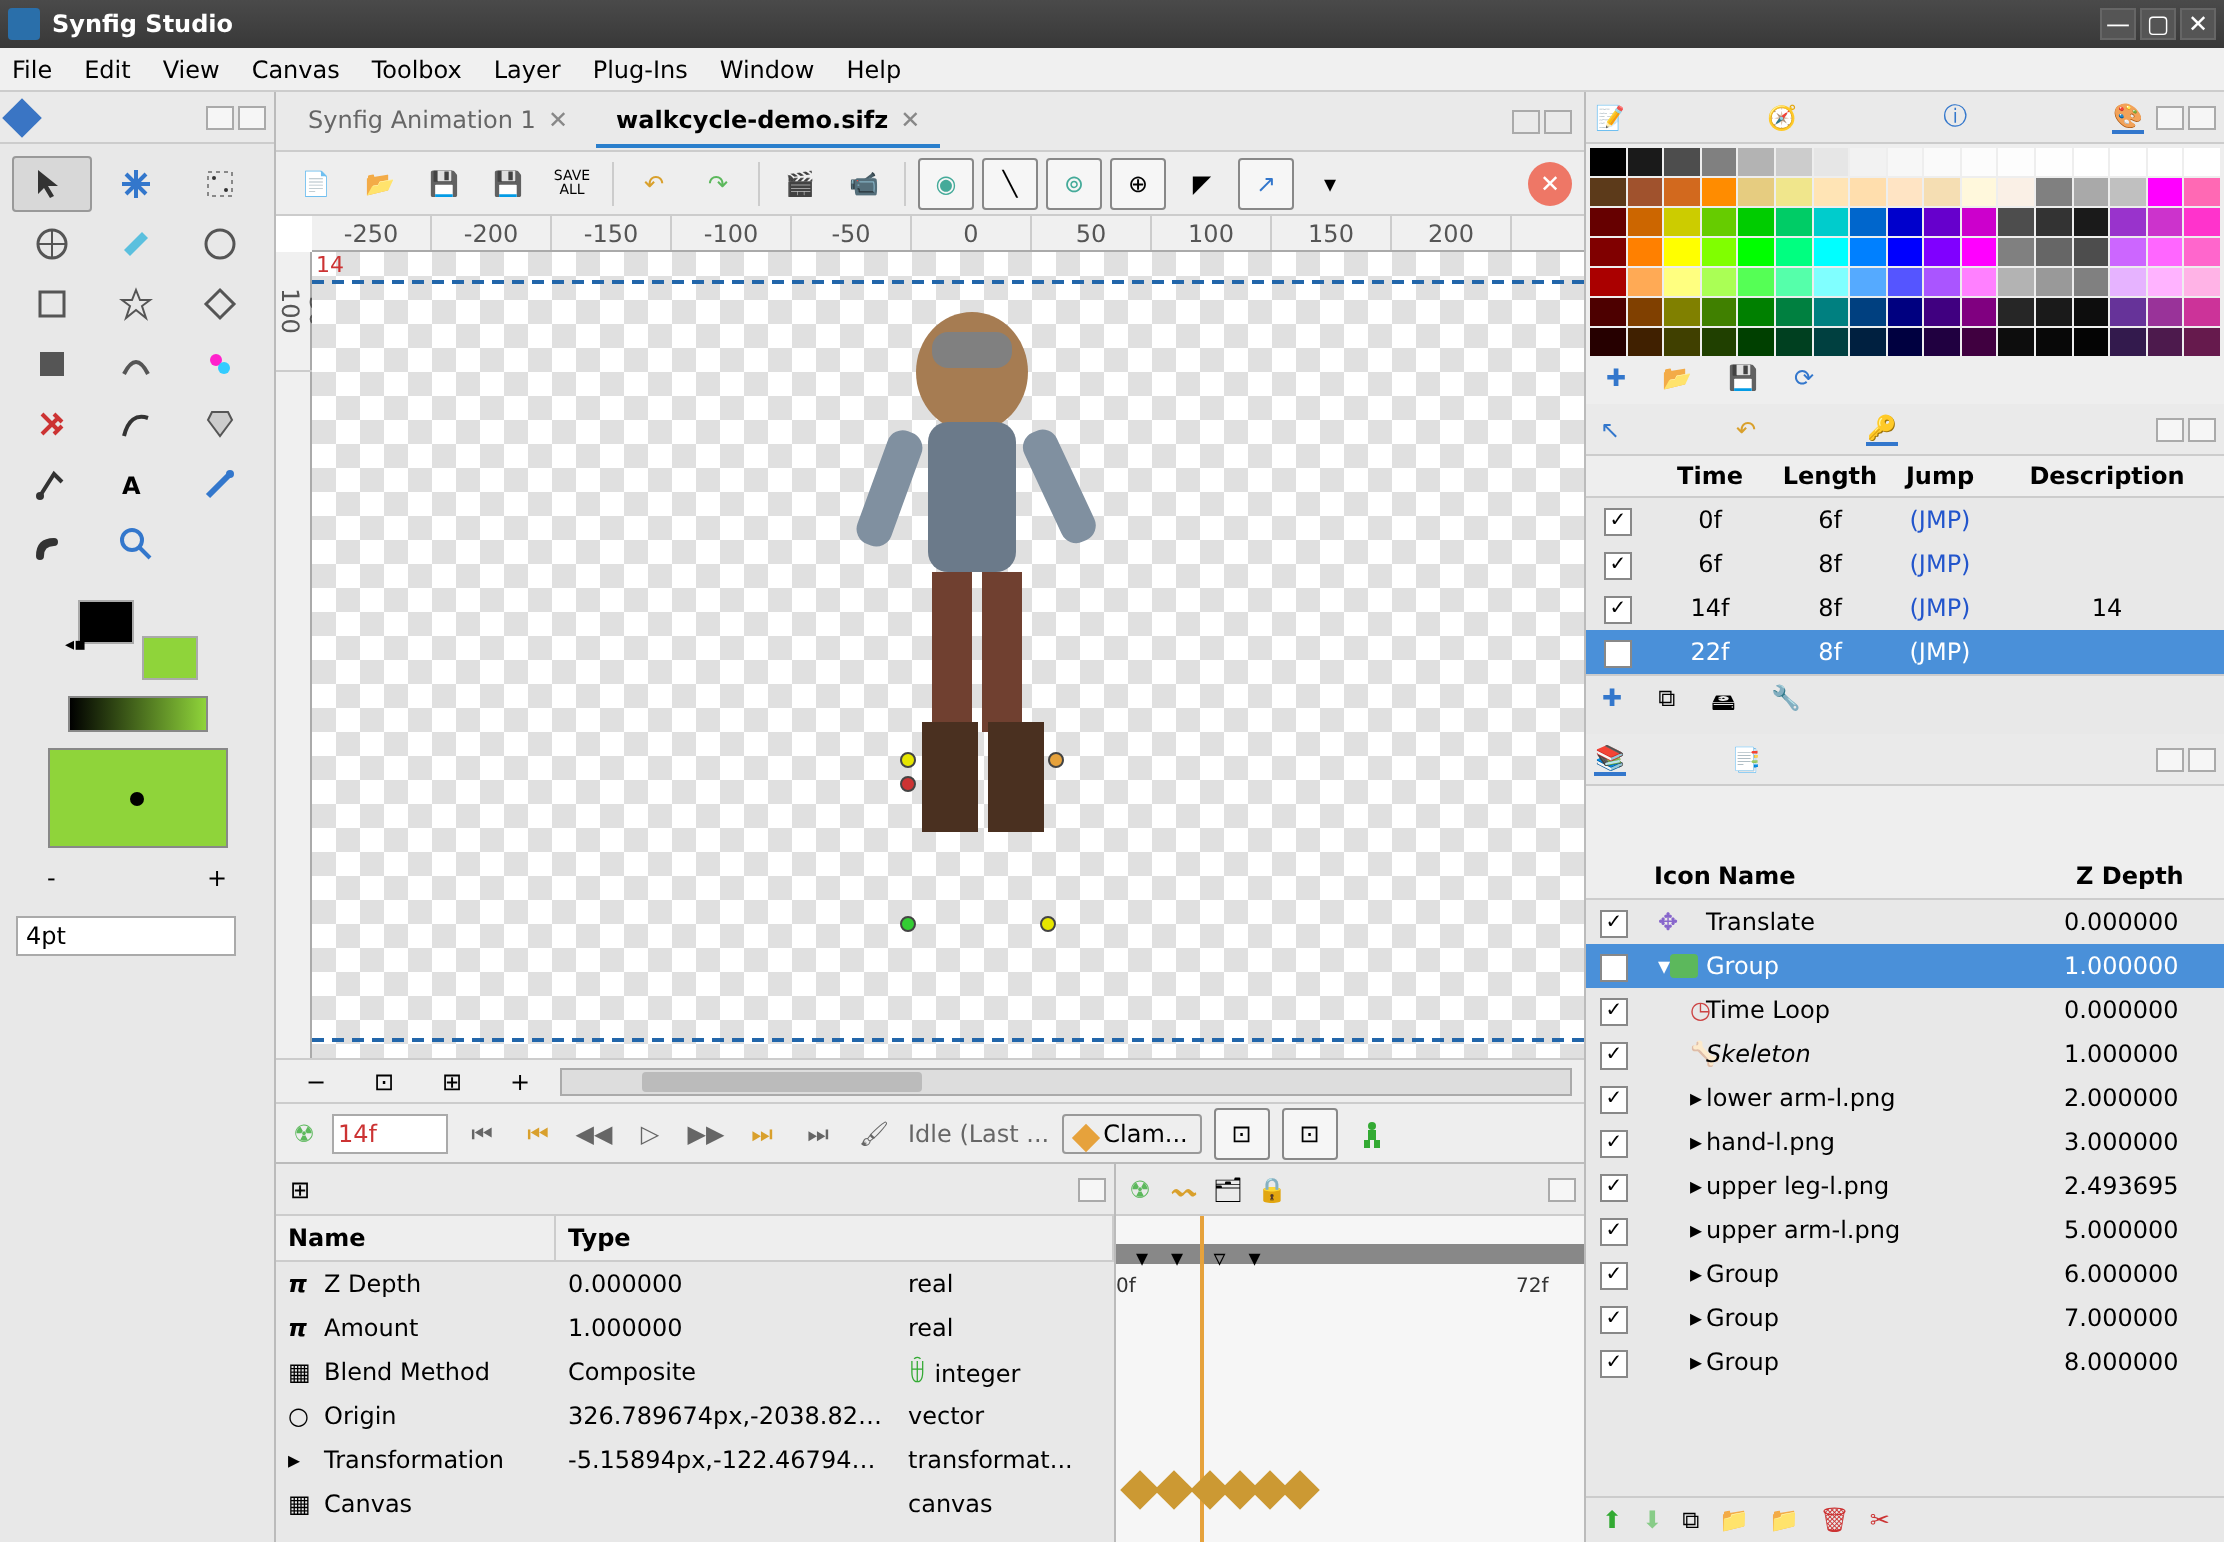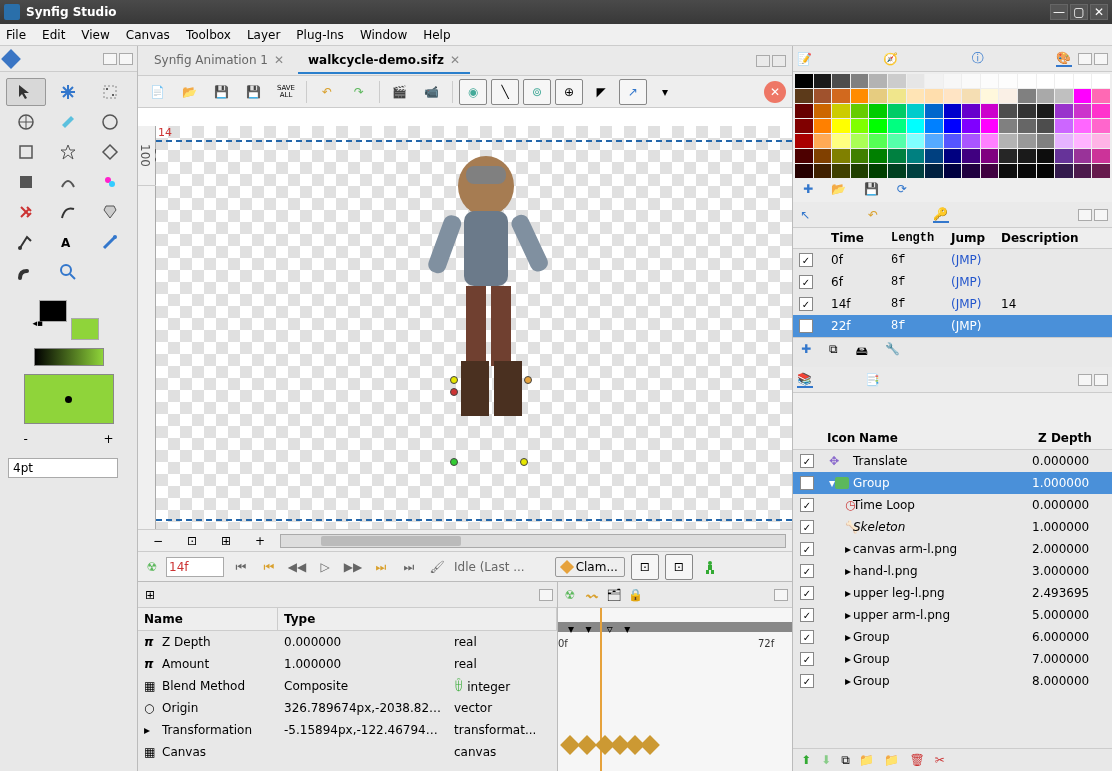--- a/index.html
+++ b/index.html
@@ -57,21 +57,21 @@
 .viewport { position: absolute; top: 18px; left: 18px; right: 0; bottom: 0; background-image: repeating-conic-gradient(#e0e0e0 0% 25%, #fff 0% 50%); background-size: 24px 24px; }
 .viewport .char-body { position:absolute; left:260px; top:20px; width:150px; height:320px; }
 .viewport .dashed { position:absolute; left:0; right:0; top:14px; border-top:2px dashed #2266aa; }
 .viewport .dashed2 { position:absolute; left:0; right:0; bottom:8px; border-top:2px dashed #2266aa; }
 .handle { width:8px; height:8px; border-radius:50%; position:absolute; border:1px solid #444; }
 
 .status-row { display: flex; align-items: center; height: 30px; padding: 2px 6px; gap: 6px; border-top: 1px solid #ccc; background: #eee; }
 .time-input { width: 58px; height: 20px; border: 1px solid #aaa; background: #fff; padding: 2px; color: #c33; }
 .playbtn { width: 22px; height: 22px; display: inline-flex; align-items: center; justify-content: center; cursor: pointer; color: #666; }
 .status-text { color: #666; }
-.toggle-pill { border:1px solid #999; padding:2px 6px; border-radius:2px; display:inline-flex; align-items:center; gap:4px;margin-left:24px; }
+.toggle-pill { border:1px solid #999; padding:2px 6px; border-radius:2px; display:inline-flex; align-items:flex-end; gap:4px; }
 .orange-diamond { width:10px; height:10px; background:#e6a23c; transform:rotate(45deg); }
 
 .lower-split { display:flex; height:190px; border-top:1px solid #bbb; }
 .lower-left { width: 420px; display:flex; flex-direction:column; border-right:1px solid #bbb; }
 .lower-right { flex:1; display:flex; flex-direction:column; }
 
 .params-header { display:flex; background:#eee; border-bottom:1px solid #ccc; font-weight:bold; }
 .params-header div { padding:4px 6px; border-right:1px solid #ccc; }
 .params-body { overflow-y:auto; flex:1; }
 .param-row { display:flex; align-items:center; height:22px; }
@@ -82,26 +82,26 @@
 .pi { width:14px; font-style:italic; font-weight:bold; }
 
 .timeline-lane { flex:1; background:linear-gradient(#888,#888) 0 14px/100% 10px no-repeat, #f6f6f6; position:relative; }
 .kf { position:absolute; top:130px; width:14px; height:14px; background:#cc9933; transform:rotate(45deg); }
 
 .palette { padding:2px; background:#eee; }
 .palette-grid { display:grid; grid-template-columns: repeat(17, 1fr); gap:1px; }
 .palette-grid div { height:14px; cursor:pointer; }
 .pal-row { display:flex; gap:18px; padding:4px 8px; }
 
-.keyframe-table { flex:0 0 auto; }
+.keyframe-table { flex:0 0 auto;text-align:center; }
 .kt-header { display:flex; background:#eee; border-bottom:1px solid #ccc; font-weight:bold; }
 .kt-header div, .kt-row div { padding:3px 6px; }
 .kt-row { display:flex; align-items:center; height:22px; }
 .kt-row.sel { background:#4a90d9; color:#fff; }
-.kt-c1 { width:32px; } .kt-c2 { width:60px; } .kt-c3 { width:60px;font-family:Liberation Mono, monospace; } .kt-c4 { width:50px; color:#2255cc; } .kt-c5 { flex:1; }
+.kt-c1 { width:32px; } .kt-c2 { width:60px; } .kt-c3 { width:60px; } .kt-c4 { width:50px; color:#2255cc; } .kt-c5 { flex:1; }
 .kt-row.sel .kt-c4 { color:#fff; }
 .chk { width:14px; height:14px; border:1px solid #888; background:#fff; display:inline-flex; align-items:center; justify-content:center; font-size:10px; }
 
 .layer-table { flex:1; overflow-y:auto; }
 .layer-header { display:flex; background:#eee; border-bottom:1px solid #ccc; font-weight:bold; }
 .layer-header div { padding:4px 6px;margin-top:34px; }
 .layer-row { display:flex; align-items:center; height:22px; }
 .layer-row.sel { background:#4a90d9; color:#fff; }
 .lc-chk{width:28px; text-align:center;} .lc-icon{width:32px; display:flex; align-items:center;} .lc-name{flex:1;} .lc-z{width:80px;}
 .folder{ width:14px; height:12px; background:#e9b44c; border-radius:2px; display:inline-block; margin-right:4px;}
@@ -308,20 +308,32 @@
       <span class="tbtn toggle" style="color:#4a9">◉</span>
       <span class="tbtn toggle">╲</span>
       <span class="tbtn toggle" style="color:#4a9">⊚</span>
       <span class="tbtn toggle">⊕</span>
       <span class="tbtn">◤</span>
       <span class="tbtn toggle" style="color:#37c">↗</span>
       <span class="tbtn">▾</span>
       <span class="closex">✕</span>
     </div>
     <div class="canvas-area">
+      <div class="ruler-h" id="rulerH">
+          <div>-250</div>
+          <div>-200</div>
+          <div>-150</div>
+          <div>-100</div>
+          <div>-50</div>
+          <div>0</div>
+          <div>50</div>
+          <div>100</div>
+          <div>150</div>
+          <div>200</div>
+        </div>
       <div class="ruler-v" id="rulerV">
           <div>100</div>
           <div>50</div>
           <div>0</div>
           <div>-50</div>
           <div>-100</div>
         </div>
       <div class="viewport">
         <div class="dashed"></div>
         <span style="position:absolute;top:0;left:2px;color:#c33;font-size:11px">14</span>
@@ -704,21 +716,21 @@
           </div>
           <div class="lc-name" style="font-style:italic">Skeleton</div>
           <div class="lc-z">1.000000</div>
         </div>
         <div class="layer-row">
           <div class="lc-chk"><span class="chk">✓</span></div>
           <div class="lc-icon" style="padding-left:24px">
             <span>▸</span>
             <span class="folder"></span>
           </div>
-          <div class="lc-name" style="">canvas arm-l.png</div>
+          <div class="lc-name" style="">lower arm-l.png</div>
           <div class="lc-z">2.000000</div>
         </div>
         <div class="layer-row">
           <div class="lc-chk"><span class="chk">✓</span></div>
           <div class="lc-icon" style="padding-left:24px">
             <span>▸</span>
             <span class="folder"></span>
           </div>
           <div class="lc-name" style="">hand-l.png</div>
           <div class="lc-z">3.000000</div>

